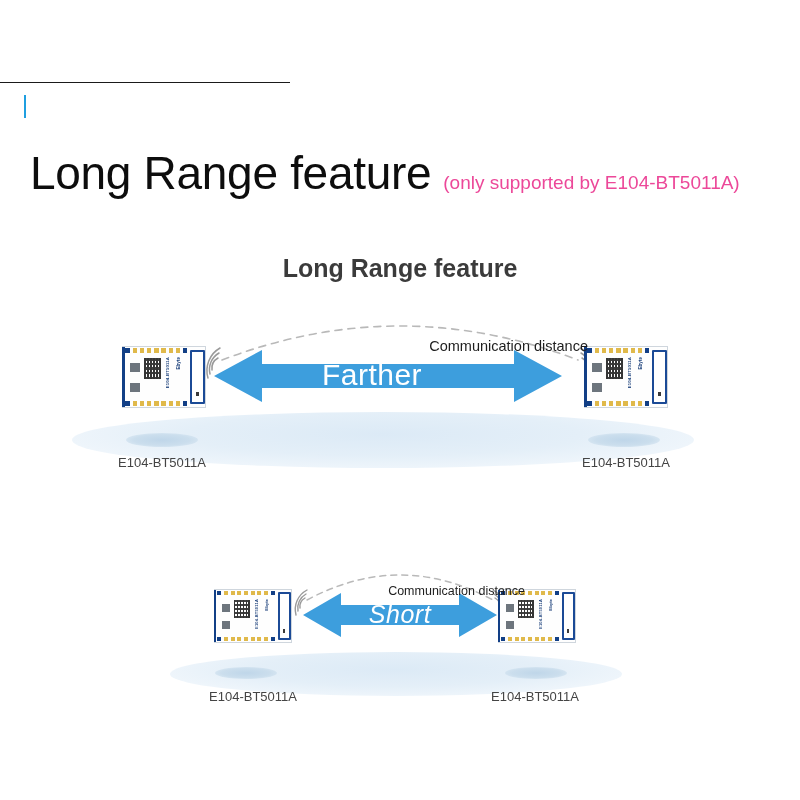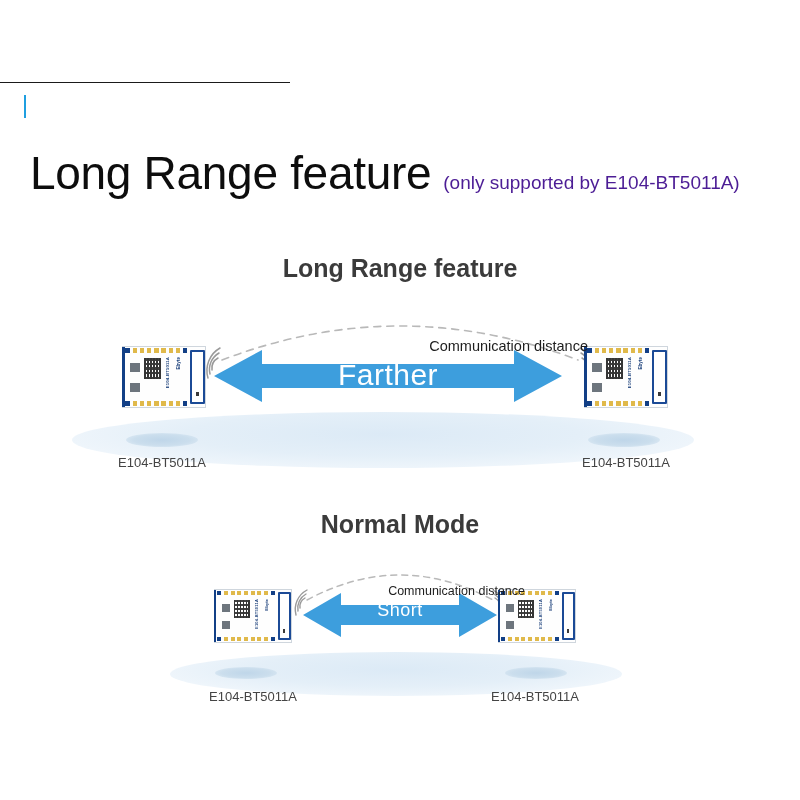--- a/index.html
+++ b/index.html
@@ -47,21 +47,21 @@
     font-size: 46px;
     font-weight: 400;
     color: #0d0d0d;
     letter-spacing: -0.3px;
     line-height: 1;
     white-space: nowrap;
   }
   .title-sub {
     font-size: 19px;
     font-weight: 400;
-    color: #4c1d95;
+    color: #ec4899;
     margin-left: 12px;
     white-space: nowrap;
   }
 
   
   .diagram {
     position: absolute;
     left: 0;
     width: 800px;
   }
@@ -325,30 +325,29 @@
         <div class="pad"></div>
       </div>
       <div class="micro-text" style="left:10%; top:22%; width:11%; height:52%;"></div>
       <div class="qr"></div>
       <div class="label-vert" style="left:52%; top:18%; font-size:4.2px;">E104-BT5011A</div>
       <div class="logo-mark" style="left:64%; top:18%; font-size:4.6px;">Ebyte</div>
       <div class="antenna"></div>
     </div>
 
     <div class="comm-label" style="left:188px; top:38px; width:400px; font-size:14.5px;">Communication distance</div>
-    <div class="arrow-text" style="left:188px; top:58px; width:400px; font-size:30px;">Farther</div>
+    <div class="arrow-text" style="left:172px; top:58px; width:400px; font-size:30px;">Farther</div>
 
     <div class="device-label" style="left:82px; top:155px; width:160px;">E104-BT5011A</div>
     <div class="device-label" style="left:546px; top:155px; width:160px;">E104-BT5011A</div>
   </div>
 </div>
 
 <div class="diagram" style="top:480px;height:320px;">
 
-  <div class="diagram-title" style="top:30px;">Normal Mode</div>
 
   <div class="stage" style="top:72px;height:230px;">
 
     <div class="ground" style="left:170px; top:100px; width:452px; height:44px;"></div>
     <div class="ground-shadow" style="left:215px; top:115px; width:62px; height:12px;"></div>
     <div class="ground-shadow" style="left:505px; top:115px; width:62px; height:12px;"></div>
 
     <svg class="overlay-svg" width="800" height="230" viewBox="0 0 800 230">
       <path d="M 307 48 Q 400 -2 493 48" fill="none" stroke="#b9b9b9" stroke-width="1.5" stroke-dasharray="6 5" stroke-linecap="round"></path>
       <g transform="translate(300,44)" stroke="#9a9a9a" fill="none" stroke-linecap="round">
@@ -422,18 +421,18 @@
         <div class="pad"></div>
       </div>
       <div class="micro-text" style="left:10%; top:22%; width:11%; height:52%;"></div>
       <div class="qr"></div>
       <div class="label-vert" style="left:52%; top:18%; font-size:4px;">E104-BT5011A</div>
       <div class="logo-mark" style="left:64%; top:18%; font-size:4.3px;">Ebyte</div>
       <div class="antenna"></div>
     </div>
 
     <div class="comm-label" style="left:275px; top:32px; width:250px; font-size:12.5px;">Communication distance</div>
-    <div class="arrow-text" style="left:300px; top:48px; width:200px; font-size:18px;">Short</div>
+    <div class="arrow-text" style="left:300px; top:48px; width:200px; font-size:25px;font-style:italic;">Short</div>
 
     <div class="device-label" style="left:173px; top:137px; width:160px;">E104-BT5011A</div>
     <div class="device-label" style="left:455px; top:137px; width:160px;">E104-BT5011A</div>
   </div>
 </div>
 
 </body></html>

